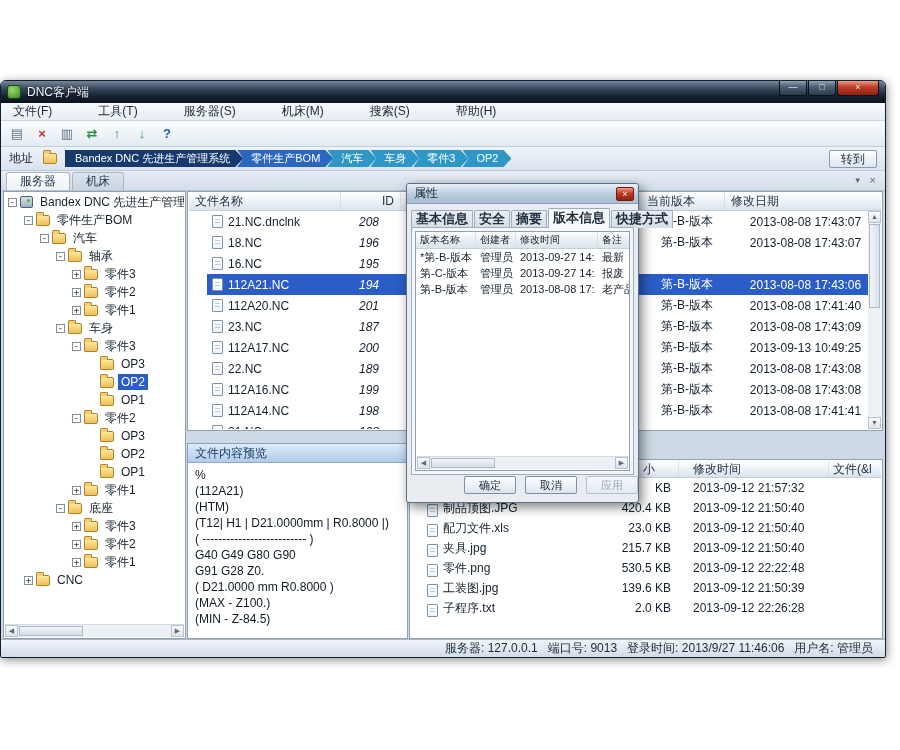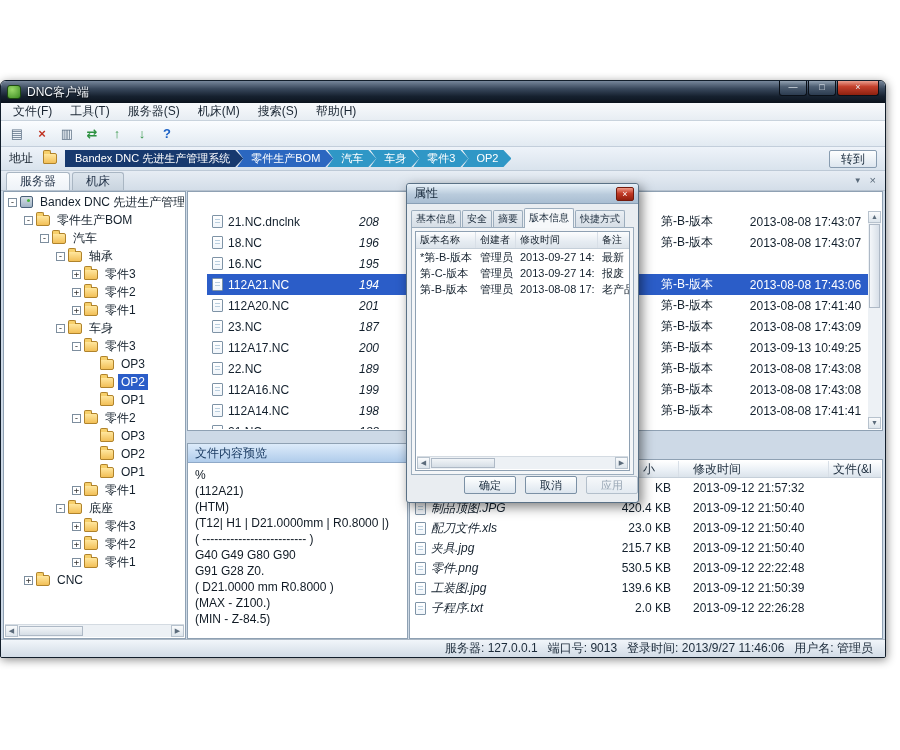--- a/index.html
+++ b/index.html
@@ -17,21 +17,21 @@
   .appico { width:14px; height:14px; flex:none; border-radius:3px;
             background:radial-gradient(circle at 35% 30%,#9ad96a,#3c8c22); border:1px solid #1d4a10; }
   .wtitle { color:#f2f6fa; margin-left:6px; text-shadow:0 1px 2px #000; }
   .wbtns { margin-left:auto; display:flex; gap:1px; align-self:flex-start; }
   .wbtn { width:28px; height:15px; border:1px solid #0a1018; border-top:none; border-radius:0 0 3px 3px;
           background:linear-gradient(#93a2b2,#4e5f73 40%,#2c3c50); color:#e8eef4; font-size:9px;
           line-height:13px; text-align:center; }
   .wbtn.close { width:42px; background:linear-gradient(#eb9f8f,#c4402c 40%,#8c2110); }
 
   .menubar { position:absolute; left:0; top:22px; width:100%; height:18px; display:flex; align-items:center;
-             padding-left:3px; background:linear-gradient(#f8fafc,#e7edf3); border-bottom:1px solid #c9d3dd; }
+             padding-left:3px; background:linear-gradient(#f8fafc,#e7edf3); border-bottom:1px solid #c9d3dd;gap:28px; }
   .mitem { padding:0 9px; line-height:17px; color:#1a2633; }
 
   .toolbar { position:absolute; left:0; top:40px; width:100%; height:26px; display:flex; align-items:center;
              gap:3px; padding:0 5px; background:linear-gradient(#fbfdff,#e2eaf2); border-bottom:1px solid #c3cedb; }
   .tbtn { width:22px; height:20px; font-size:13px; font-weight:bold; text-align:center; line-height:19px; border-radius:2px; }
   .tg { color:#5f7286; } .tr { color:#c03322; } .tgr { color:#2c9140; } .tb { color:#1c61c6; }
 
   .addrbar { position:absolute; left:0; top:66px; width:100%; height:24px; display:flex; align-items:center;
              padding:0 8px; background:linear-gradient(#eef3f9,#d9e3ed); border-bottom:1px solid #bdc9d6; }
   .alabel { margin-right:10px; }
@@ -118,44 +118,44 @@
 
   
   .attachpanel { position:absolute; left:408px; top:378px; width:474px; height:180px; background:#fff; border:1px solid #8fa1b3; }
   .aheader { position:absolute; left:1px; top:1px; right:1px; height:17px; display:flex;
              background:linear-gradient(#ffffff,#e9eff5 60%,#dbe3eb); border-bottom:1px solid #c5cfd9; }
   .ah { line-height:16px; color:#1e2e3e; border-right:1px solid #d8dfe7; }
   .ah-name{width:190px;} .ah-size{width:78px;padding-left:42px;} .ah-time{width:150px;padding-left:14px;}
   .ah-extra{flex:1;padding-left:4px;border-right:none;overflow:hidden;white-space:nowrap;}
   .arows { position:absolute; left:1px; top:18px; right:1px; bottom:1px; overflow:hidden; }
   .arow { display:flex; align-items:center; height:20px; color:#13202d; }
-  .ac-name { width:190px; display:flex; align-items:center; padding-left:4px; overflow:hidden; white-space:nowrap;font-style:italic; }
+  .ac-name { width:190px; display:flex; align-items:flex-end; padding-left:16px; overflow:hidden; white-space:nowrap; }
   .ac-size { width:78px; text-align:right; padding-right:8px; }
   .ac-time { width:150px; padding-left:14px; }
   .arow .fico { margin:0 5px 0 0; }
   .arow:first-child .fico { visibility:hidden; }
 
   
   .statusbar { position:absolute; left:0; bottom:0; width:100%; height:18px; display:flex; align-items:center;
                justify-content:flex-end; padding-right:12px;
                background:linear-gradient(#f1f5fa,#d2dce6); border-top:1px solid #aab7c4; }
   .stext { white-space:pre; color:#1b2a39; }
 
   
   .dialog { position:absolute; left:405px; top:102px; width:233px; height:320px; background:#e9edf1;
             border:1px solid #5a7186; border-radius:3px; box-shadow:3px 4px 12px rgba(0,0,0,.5); z-index:40; }
   .dtitle { height:20px; display:flex; align-items:center; padding:0 4px 0 7px; border-radius:3px 3px 0 0;
             background:linear-gradient(#e8f1f9,#b9cbdc 55%,#a9bed2); border-bottom:1px solid #8aa0b6; color:#132537; }
   .dclose { margin-left:auto; width:18px; height:14px; border:1px solid #731a0c; border-radius:2px;
             background:linear-gradient(#ef9a88,#c23a26 45%,#921f0e); color:#fff; font-size:9px;
             line-height:12px; text-align:center; }
   .dtabs { position:absolute; left:4px; top:24px; right:4px; height:20px; display:flex; align-items:flex-end; }
-  .dtab { height:18px; padding:0 4px; font-size:10px; line-height:16px; border:1px solid #9cadbd; border-bottom:none;
+  .dtab { height:18px; padding:0 4px; font-size:13px; line-height:16px; border:1px solid #9cadbd; border-bottom:none;
           border-radius:2px 2px 0 0; background:linear-gradient(#eaeff4,#d5dde5); margin-right:1px; color:#203040;
-          white-space:nowrap; }
+          white-space:nowrap;font-weight:bold; }
   .dtab.sel { background:#f6f8fa; height:20px; line-height:18px; position:relative; z-index:2; }
   .dpage { position:absolute; left:4px; top:43px; right:4px; height:248px; background:#f4f6f8; border:1px solid #9cadbd; }
   .dtwrap { position:absolute; left:3px; top:3px; right:3px; bottom:3px; background:#fff; border:1px solid #8ea0b2; overflow:hidden; }
   .dth { display:flex; height:17px; background:linear-gradient(#fcfdfe,#e6ecf2 60%,#dde4eb); border-bottom:1px solid #c5cfd9; }
   .dhc { font-size:10px; line-height:16px; padding:0 4px; border-right:1px solid #d8dfe7; flex:none; }
   .dh-name{width:60px;} .dh-creator{width:40px;} .dh-time{width:82px;} .dh-note{width:70px;border-right:none;}
   .dtr { display:flex; height:16px; align-items:center; font-size:11px; color:#15222f; white-space:nowrap; }
   .dc-name{width:60px;padding-left:4px;overflow:hidden;flex:none;}
   .dc-creator{width:40px;padding-left:4px;overflow:hidden;flex:none;}
   .dc-time{width:82px;padding-left:4px;overflow:hidden;flex:none;}
@@ -340,20 +340,27 @@
       </div>
       <div class="hscroll">
         <span class="sbar-btn">◀</span>
         <span class="sbar-thumb-h"></span>
         <span class="sbar-track"></span>
         <span class="sbar-btn">▶</span>
       </div>
     </div>
 
     <div class="listpanel">
+      <div class="lheader">
+        <span class="hcell hc-name">文件名称</span>
+        <span class="hcell hc-id">ID</span>
+        <span class="hcell hc-gap"></span>
+        <span class="hcell hc-ver">当前版本</span>
+        <span class="hcell hc-date">修改日期</span>
+      </div>
       <div class="lrows">
         <div class="frow">
             <span class="fc-name">
               <span class="fico"></span>
               <span>21.NC.dnclnk</span>
             </span>
             <span class="fc-id">208</span>
             <span class="fc-gap"></span>
             <span class="fc-ver">第-B-版本</span>
             <span class="fc-date">2013-08-08 17:43:07</span>

